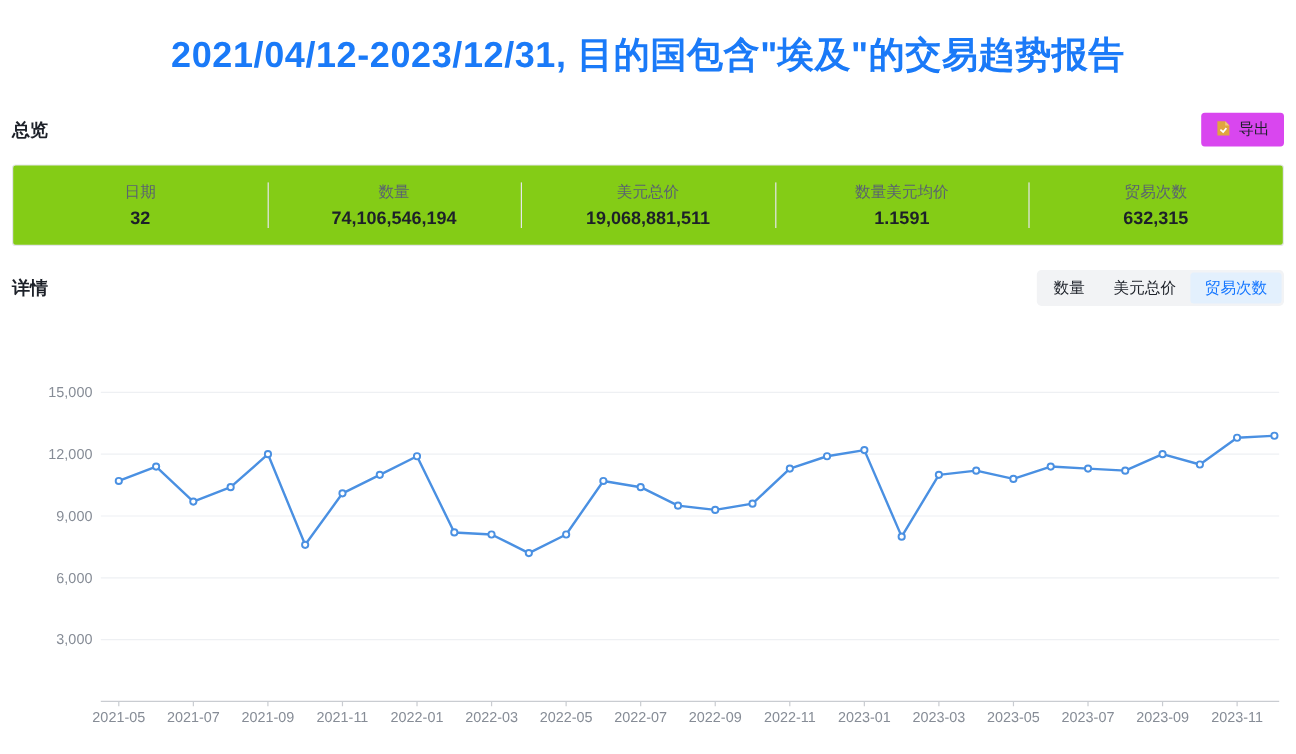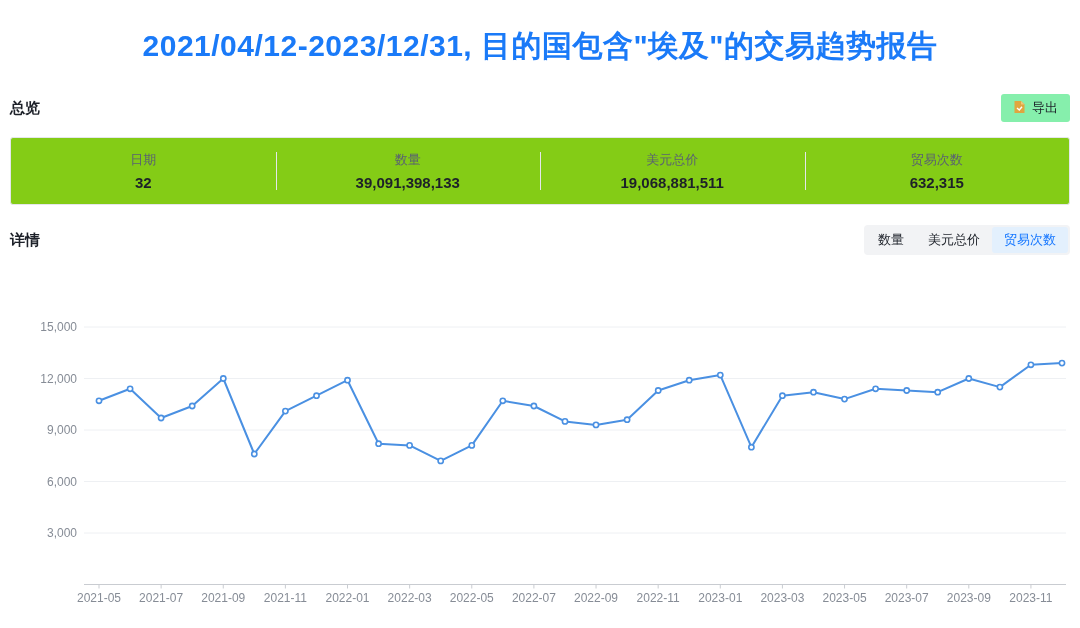--- a/index.html
+++ b/index.html
@@ -8,21 +8,21 @@
   .page { position:relative; width:1080px; height:628px; background:#fff; }
 
   .page-title { margin-top:26px; text-align:center; font-size:30px; font-weight:bold;
     color:#1a7af8; letter-spacing:0.5px; }
 
   .row { display:flex; align-items:center; justify-content:space-between; margin:0 10px;gap:43px; }
   .overview-row { margin-top:27px; height:28px; }
   .section-heading { font-size:15px; font-weight:bold; color:#1d2129; }
 
   .export-btn { display:flex; align-items:center; gap:6px; height:28px; padding:0 12px;
-    background:#86efac; border:none; border-radius:3px; font-size:13px; color:#1d2129;
+    background:#d946ef; border:none; border-radius:3px; font-size:13px; color:#1d2129;
     cursor:pointer; font-family:inherit; }
 
   .stats-card { display:flex; align-items:stretch; margin:15px 10px 0 10px; height:68px;
     border:1px solid #e5e6eb; border-radius:3px; background:#84cc16; }
   .stat-col { flex:1; display:flex; flex-direction:column; align-items:center;
     justify-content:center; gap:5px; position:relative; }
   .stat-col + .stat-col::before { content:""; position:absolute; left:0; top:14px;
     bottom:14px; width:1px; background:#e5e6eb; }
   .stat-label { font-size:13px; color:#5a6370; }
   .stat-value { font-size:15px; font-weight:bold; color:#1d2129;text-align:center; }
@@ -61,25 +61,29 @@
     </button>
   </div>
 
   <div class="stats-card">
     <div class="stat-col">
       <div class="stat-label">日期</div>
       <div class="stat-value">32</div>
     </div>
     <div class="stat-col">
       <div class="stat-label">数量</div>
-      <div class="stat-value">39,091,398,133</div>
+      <div class="stat-value">74,106,546,194</div>
     </div>
     <div class="stat-col">
       <div class="stat-label">美元总价</div>
       <div class="stat-value">19,068,881,511</div>
+    </div>
+    <div class="stat-col">
+      <div class="stat-label">数量美元均价</div>
+      <div class="stat-value">1.1591</div>
     </div>
     <div class="stat-col">
       <div class="stat-label">贸易次数</div>
       <div class="stat-value">632,315</div>
     </div>
   </div>
 
   <div class="row detail-row">
     <div class="section-heading">详情</div>
     <div class="tab-area">

